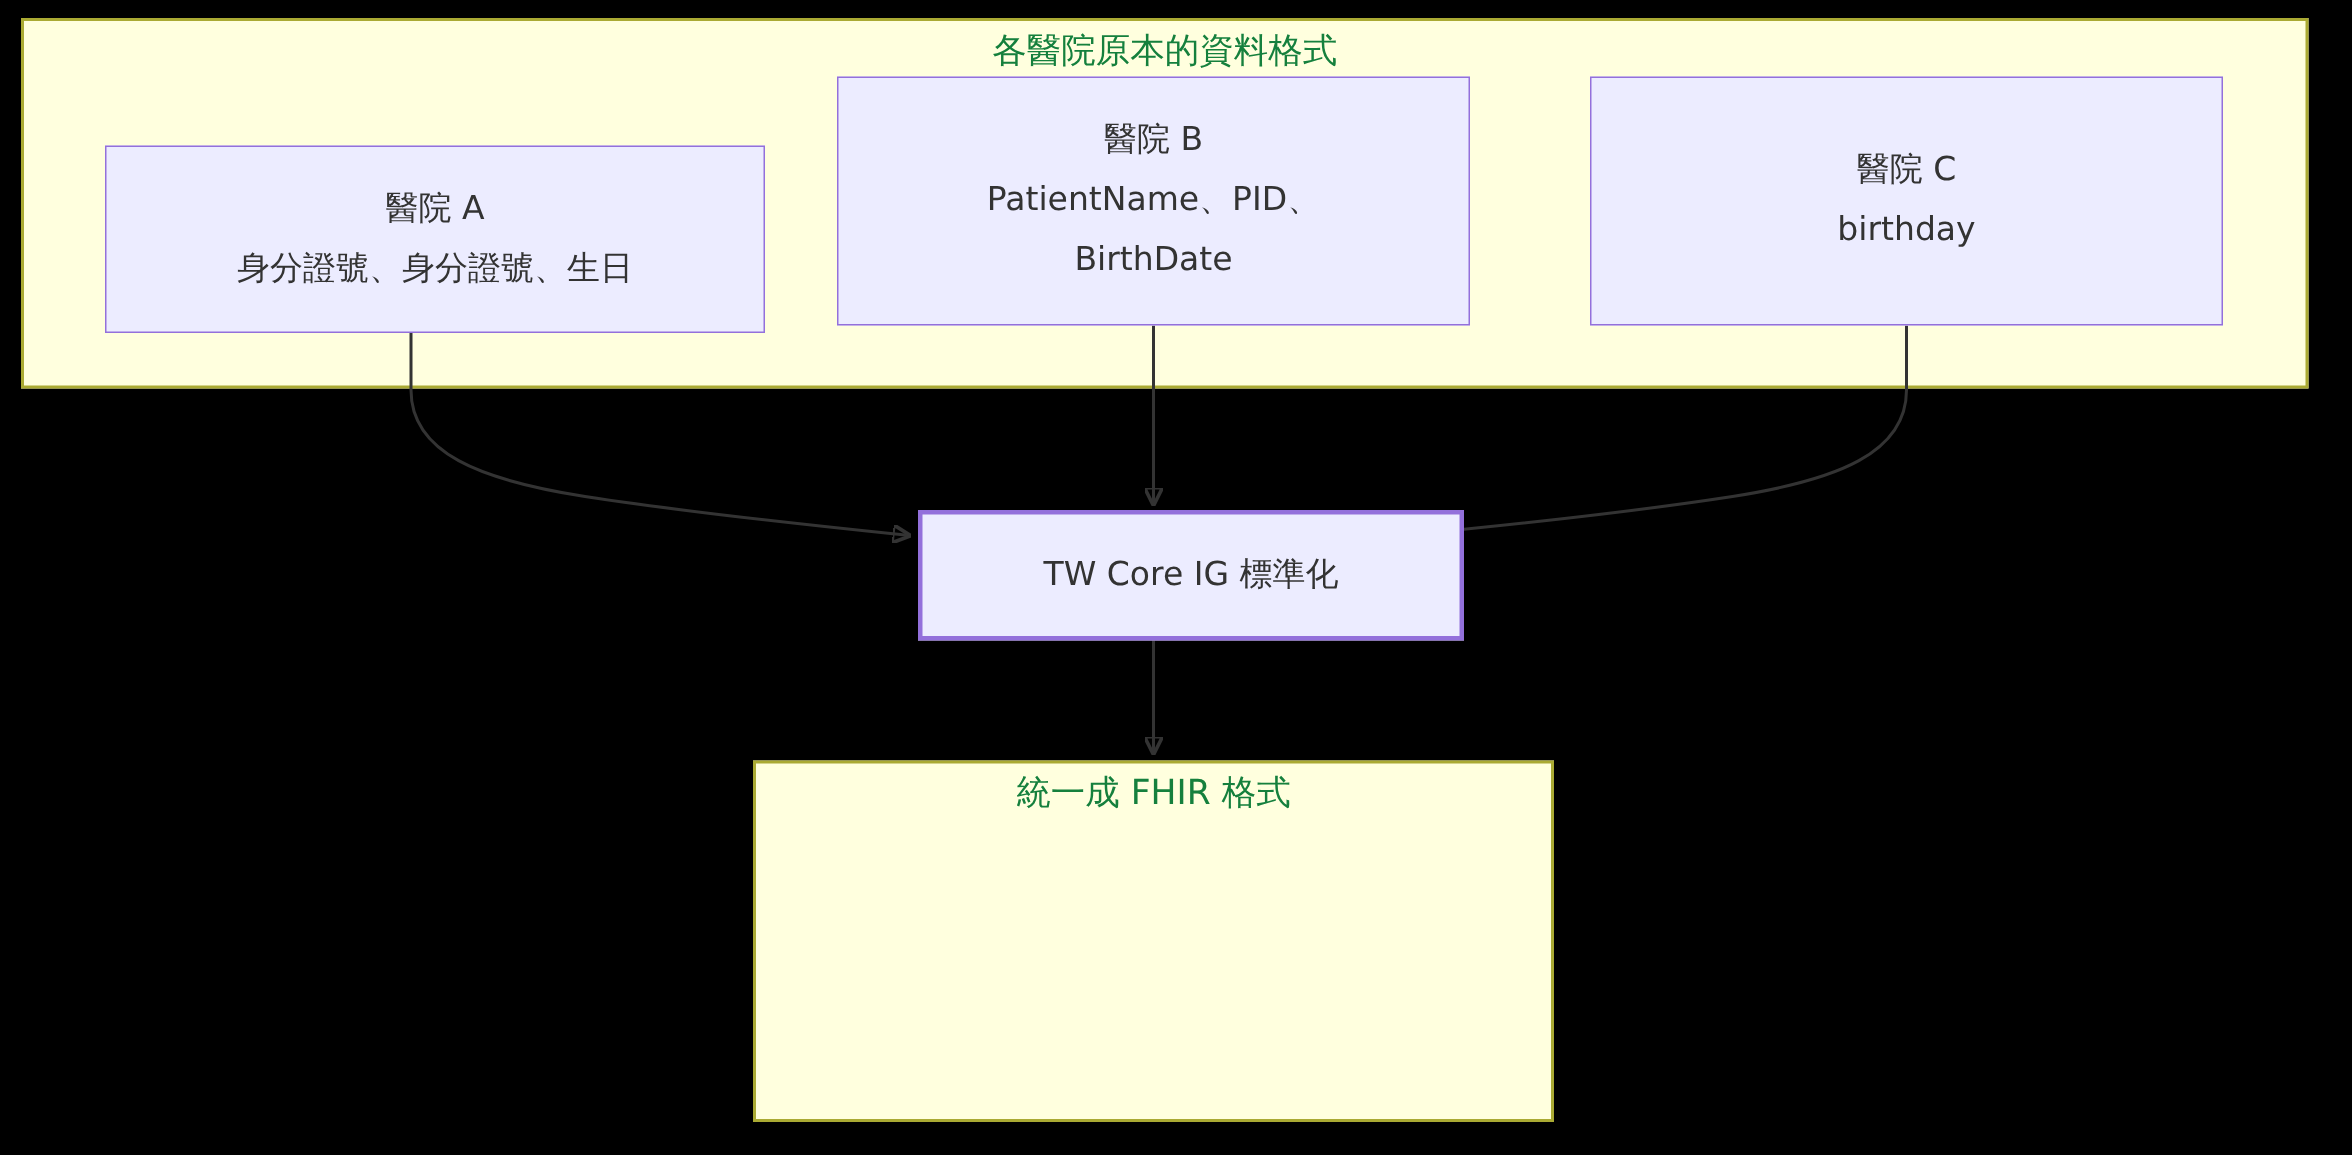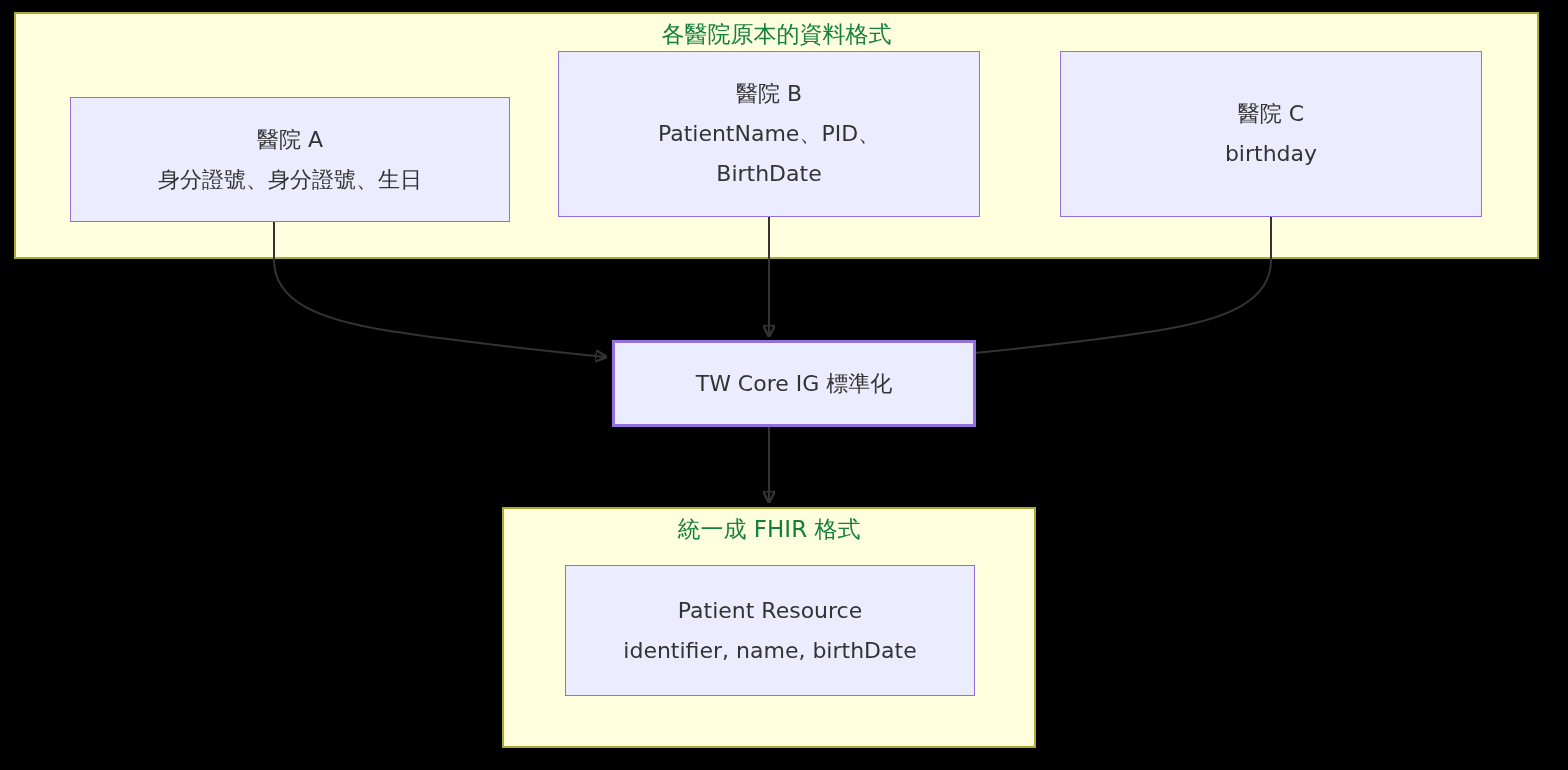--- a/index.html
+++ b/index.html
@@ -111,18 +111,14 @@
 
   <div class="node" id="node-hospital-c">
     <span>醫院 C</span>
     <span>birthday</span>
   </div>
 
   <div class="node node-strong" id="node-tw-core">
     <span>TW Core IG 標準化</span>
   </div>
 
-  <div class="node" id="node-patient">
-    <span>Patient Resource</span>
-    <span>identifier, name, birthDate</span>
-  </div>
 
 </div>
 
 </body></html>

